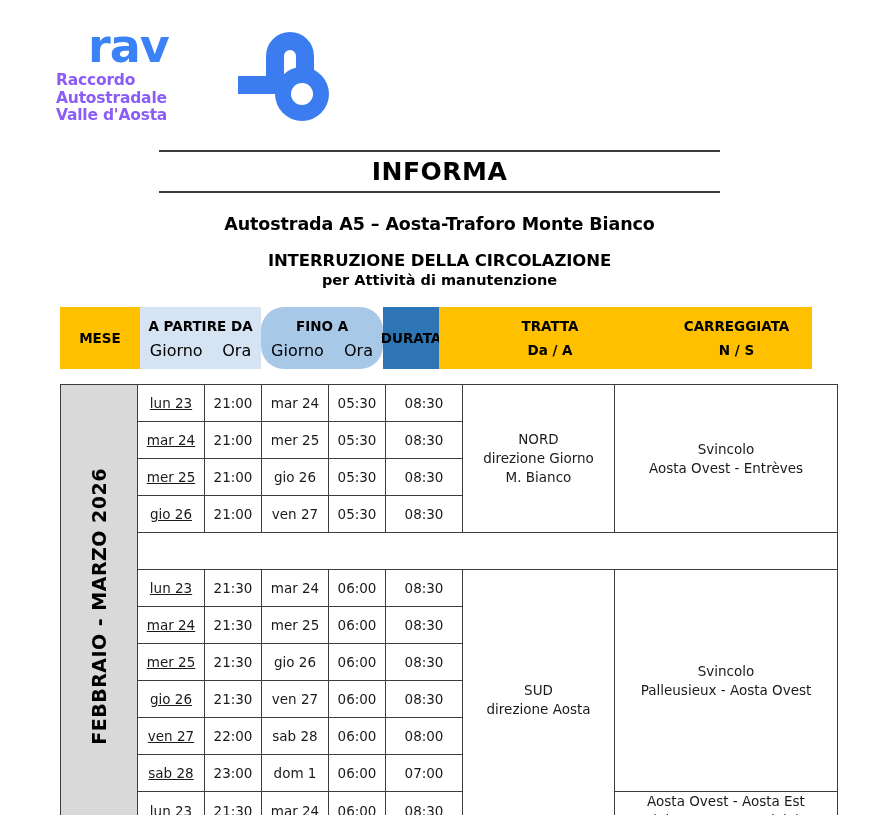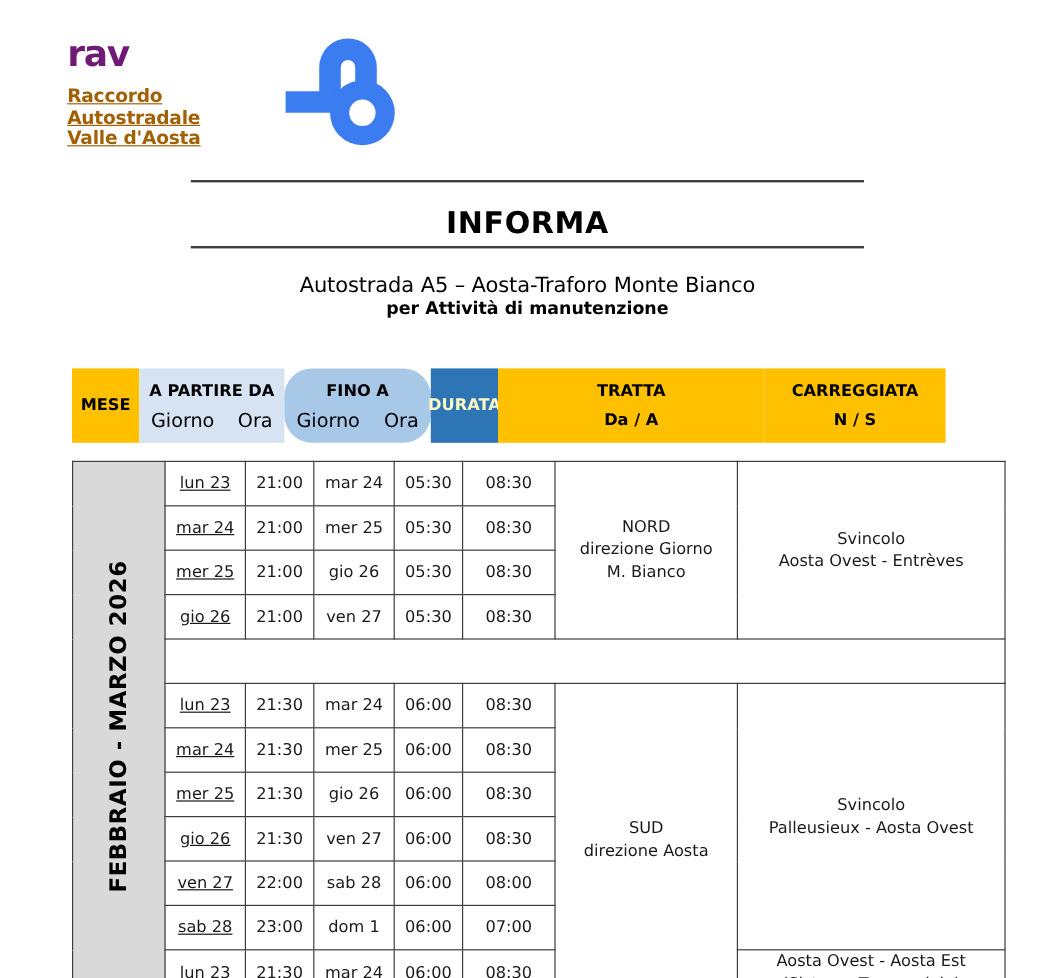--- a/index.html
+++ b/index.html
@@ -6,41 +6,40 @@
   body{
     width:879px;height:815px;background:#ffffff;
     font-family:"Liberation Sans", sans-serif;
     color:#000;overflow:hidden;position:relative;
   }
 
   
   #logo-area{position:absolute;left:56px;top:24px;width:330px;height:126px;}
   #logo-text{position:absolute;left:0;top:0;}
   .rav-word{
-    font-size:30px;font-weight:bold;color:#701a75;letter-spacing:-1px;
-    line-height:44px;font-family:"DejaVu Sans", sans-serif;
+    font-size:46px;font-weight:bold;color:#3b82f6;letter-spacing:-1px;
+    line-height:44px;font-family:"DejaVu Sans", sans-serif;margin-left:32px;
   }
   .rav-sub{
-    font-size:15.5px;font-weight:bold;color:#a16207;line-height:17.5px;
+    font-size:15.5px;font-weight:bold;color:#8b5cf6;line-height:17.5px;
     font-family:"DejaVu Sans", sans-serif;letter-spacing:-0.2px;
     margin-top:4px;
-    text-decoration:underline;
   }
   #logo-mark{position:absolute;left:152px;top:-4px;}
 
   
   #title-block{position:absolute;left:0;top:150px;width:879px;}
   .rule{height:2px;background:#3d3d3d;width:561px;margin:0 auto;}
   #informa{
     text-align:center;font-size:25px;font-weight:bold;
-    letter-spacing:0.5px;line-height:34px;padding:17px 0 2px 0;
+    letter-spacing:0.5px;line-height:34px;padding:3px 0 2px 0;
     font-family:"DejaVu Sans", sans-serif;
   }
   #subtitle1{
-    text-align:center;font-size:17.5px;font-weight:normal;
+    text-align:center;font-size:17.5px;font-weight:bold;
     margin-top:21px;font-family:"DejaVu Sans", sans-serif;
     letter-spacing:-0.1px;
   }
   #subtitle2{
     text-align:center;font-size:16.5px;font-weight:bold;
     margin-top:17px;font-family:"DejaVu Sans", sans-serif;
     letter-spacing:-0.1px;
   }
   #subtitle3{
     text-align:center;font-size:14.5px;font-weight:bold;
@@ -50,24 +49,24 @@
   
   #header-bar{
     position:absolute;left:60px;top:307px;width:768px;height:62px;
     display:flex;
   }
   .hcell{
     display:flex;flex-direction:column;align-items:center;justify-content:center;
     font-weight:bold;font-family:"DejaVu Sans", sans-serif;
     box-sizing:border-box;
   }
-  .h-mese{width:56px;background:#FFC000;font-size:13.5px;}
+  .h-mese{width:80px;background:#FFC000;font-size:13.5px;}
   .h-from{width:121px;background:#D5E3F2;}
   .h-to{width:122px;background:#A8C8E8;border-radius:23px;}
-  .h-dur{width:56px;background:#2E75B6;color:#fef9c3;font-size:13.5px;}
+  .h-dur{width:56px;background:#2E75B6;color:#000000;font-size:13.5px;}
   .h-car{width:151px;background:#FFC000;}
   .h-tra{width:222px;background:#FFC000;}
   .h-top{font-size:13.5px;line-height:19px;}
   .h-bot{font-size:13.5px;line-height:19px;margin-top:5px;}
   .h-sub2{display:flex;width:100%;justify-content:space-around;}
   .h-sub2 span{font-size:16px;font-weight:normal;}
 
   
   #sched-table{
     position:absolute;left:60px;top:384px;width:768px;
@@ -116,20 +115,21 @@
       <circle cx="94" cy="74" r="11" fill="#ffffff"></circle>
     </svg>
   </div>
 </div>
 
 <div id="title-block">
   <div class="rule"></div>
   <div id="informa">INFORMA</div>
   <div class="rule"></div>
   <div id="subtitle1">Autostrada A5 – Aosta-Traforo Monte Bianco</div>
+  <div id="subtitle2">INTERRUZIONE DELLA CIRCOLAZIONE</div>
   <div id="subtitle3">per Attività di manutenzione</div>
 </div>
 
 <div id="header-bar">
   <div class="hcell h-mese">
     <span>MESE</span>
   </div>
   <div class="hcell h-from">
     <span class="h-top">A PARTIRE DA</span>
     <span class="h-sub2 h-bot">

